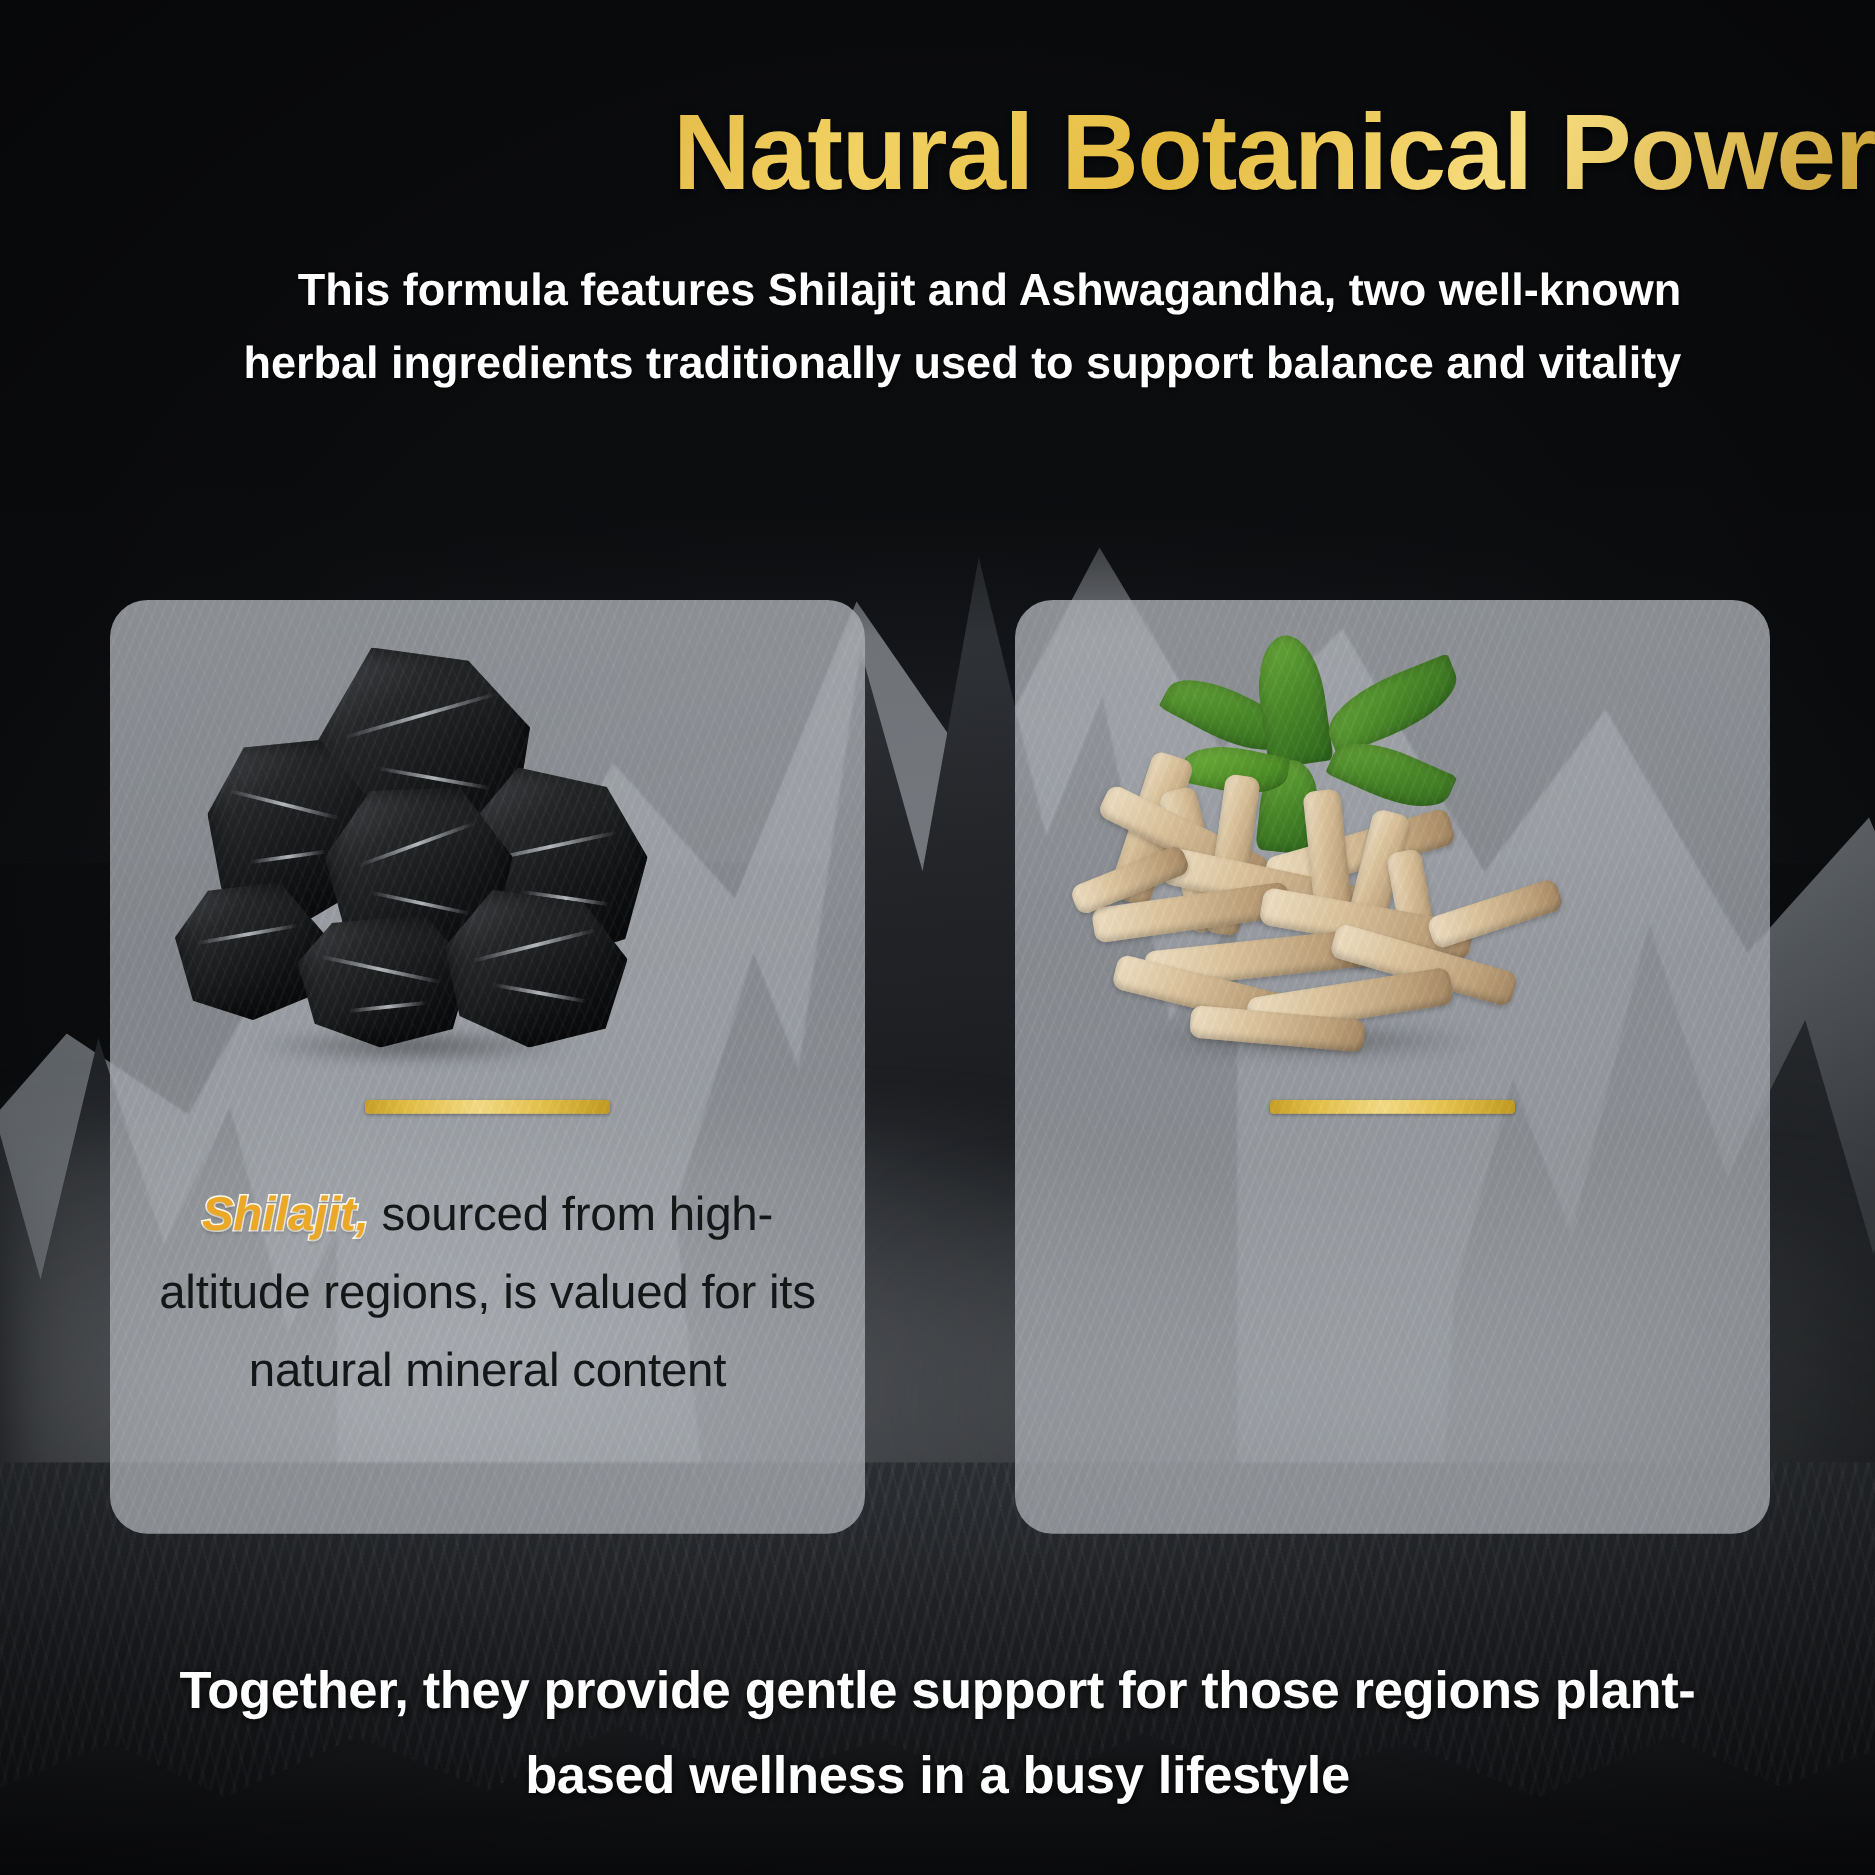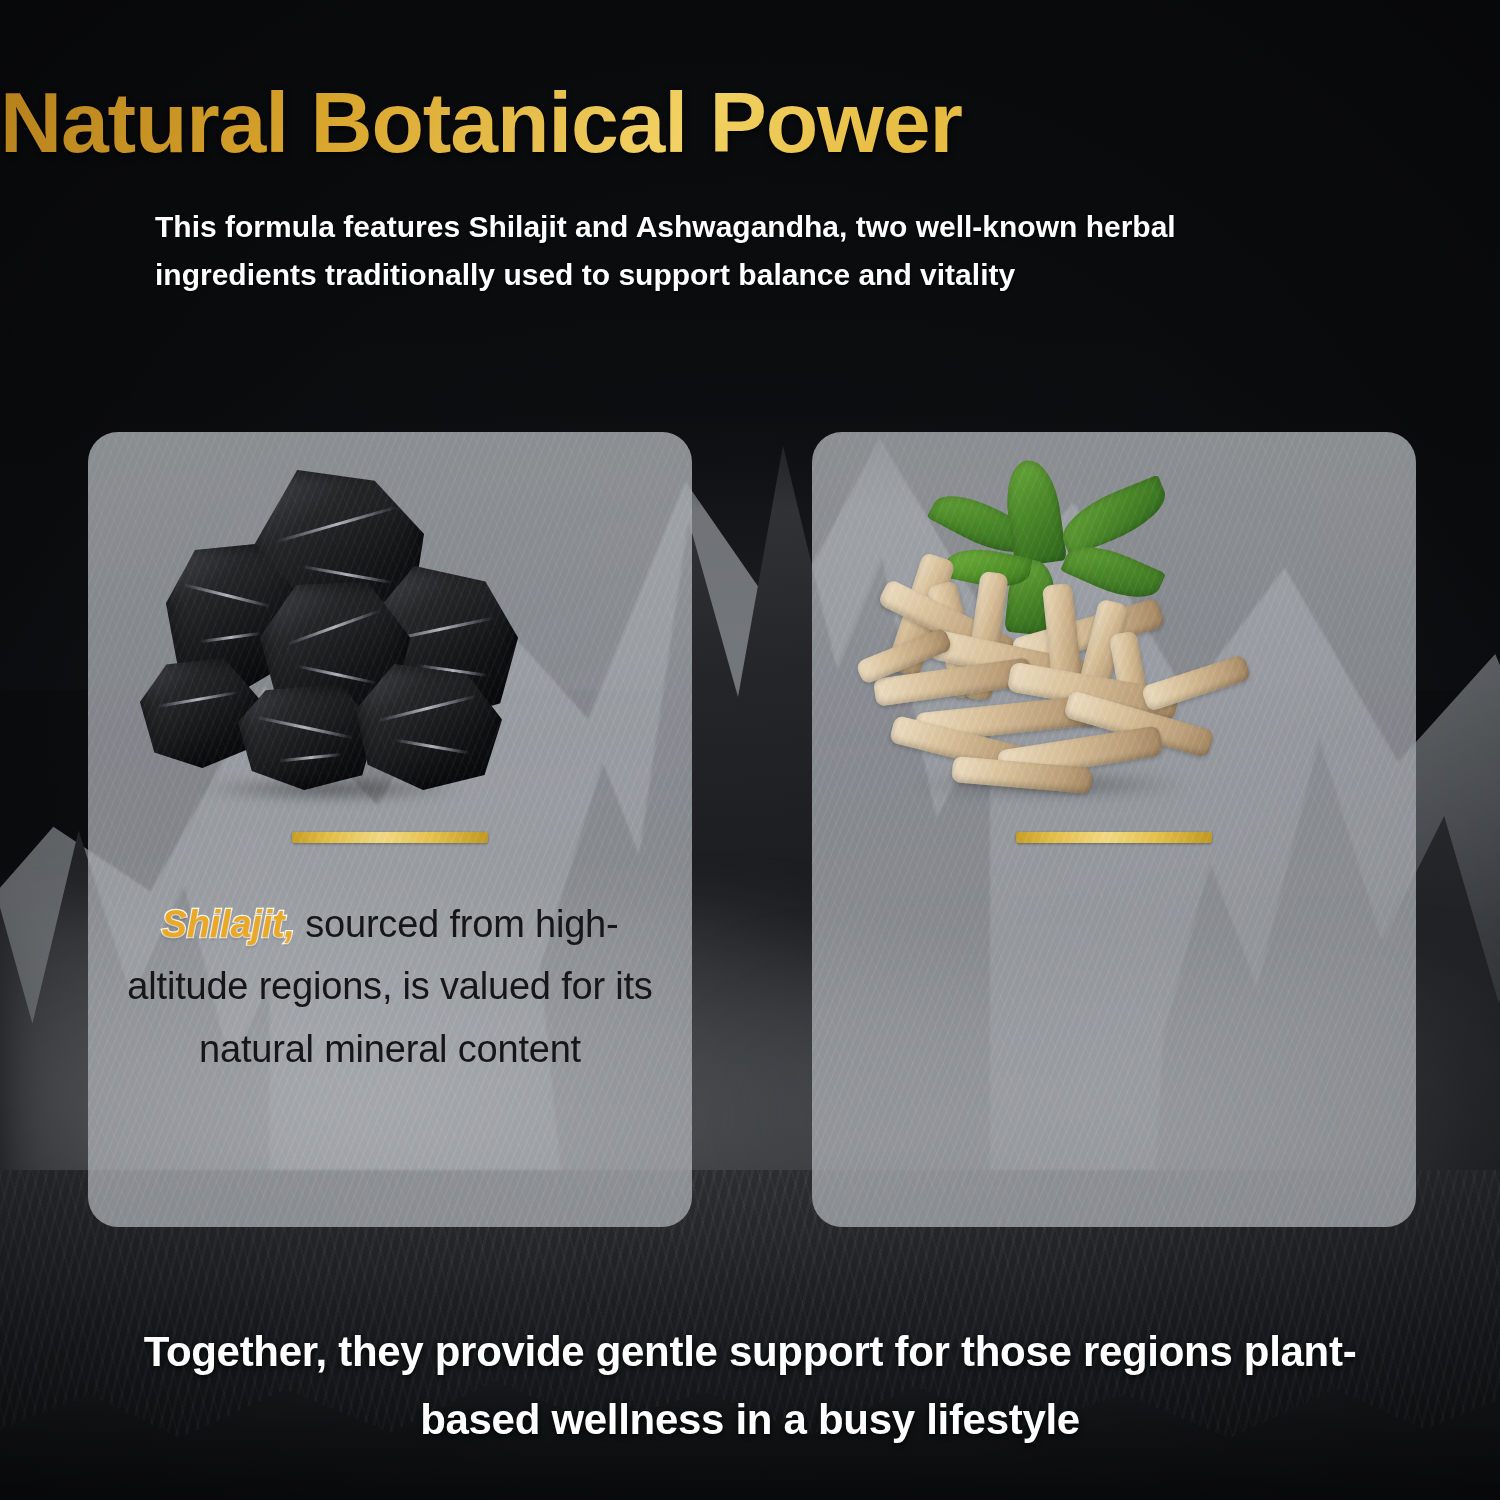--- a/index.html
+++ b/index.html
@@ -106,41 +106,41 @@
   .bg-topvignette {
     position:absolute; left:0; top:0; width:100%; height:34%;
     background:linear-gradient(180deg,#0b0c0e 0%, #0b0c0e 52%, rgba(11,12,14,0.85) 76%, rgba(11,12,14,0) 100%);
   }
   .bg-edgevignette {
     position:absolute; inset:0;
     background:radial-gradient(ellipse 84% 78% at 50% 48%, rgba(0,0,0,0) 40%, rgba(0,0,0,0.46) 100%);
   }
 
   
-  .header { position:absolute; left:0; top:0; width:100%; text-align:left; }
+  .header { position:absolute; left:0; top:0; width:100%; text-align:right; }
 
   .title {
     margin-top:76px;
     font-size:86px;
     font-weight:700;
     letter-spacing:-1.2px;
     line-height:1.08;
     background:linear-gradient(120deg,#b5801c 0%, #d8a42b 22%, #f2d264 46%,
                                #e5bb3f 62%, #f7dd7e 80%, #caa033 100%);
     -webkit-background-clip:text;
     background-clip:text;
     color:transparent;
     -webkit-text-fill-color:transparent;
     filter:drop-shadow(0 2px 3px rgba(0,0,0,0.75));
   }
 
   .subtitle {
     margin:34px auto 0;
     width:1190px;
-    font-size:30px;
+    font-size:36px;
     font-weight:600;
     line-height:1.62;
     color:#ffffff;
     text-shadow:0 1px 3px rgba(0,0,0,0.9);
   }
 
   
   .cards {
     position:absolute;
     left:88px; top:432px;
@@ -156,20 +156,21 @@
     overflow:hidden;
     background:linear-gradient(180deg,
                 rgba(176,180,185,0.80) 0%,
                 rgba(168,172,178,0.78) 38%,
                 rgba(178,182,187,0.74) 66%,
                 rgba(186,190,195,0.70) 100%);
     backdrop-filter:blur(1px);
     display:flex;
     flex-direction:column;
     align-items:center;
+    margin-top:48px;
   }
   
   .card::after{
     content:"";
     position:absolute; inset:0;
     pointer-events:none;
     background:
       repeating-linear-gradient(112deg, rgba(255,255,255,0.045) 0 2px, rgba(0,0,0,0.025) 2px 7px),
       repeating-linear-gradient(64deg,  rgba(255,255,255,0.030) 0 1px, rgba(0,0,0,0.020) 1px 9px);
     opacity:0.7;

